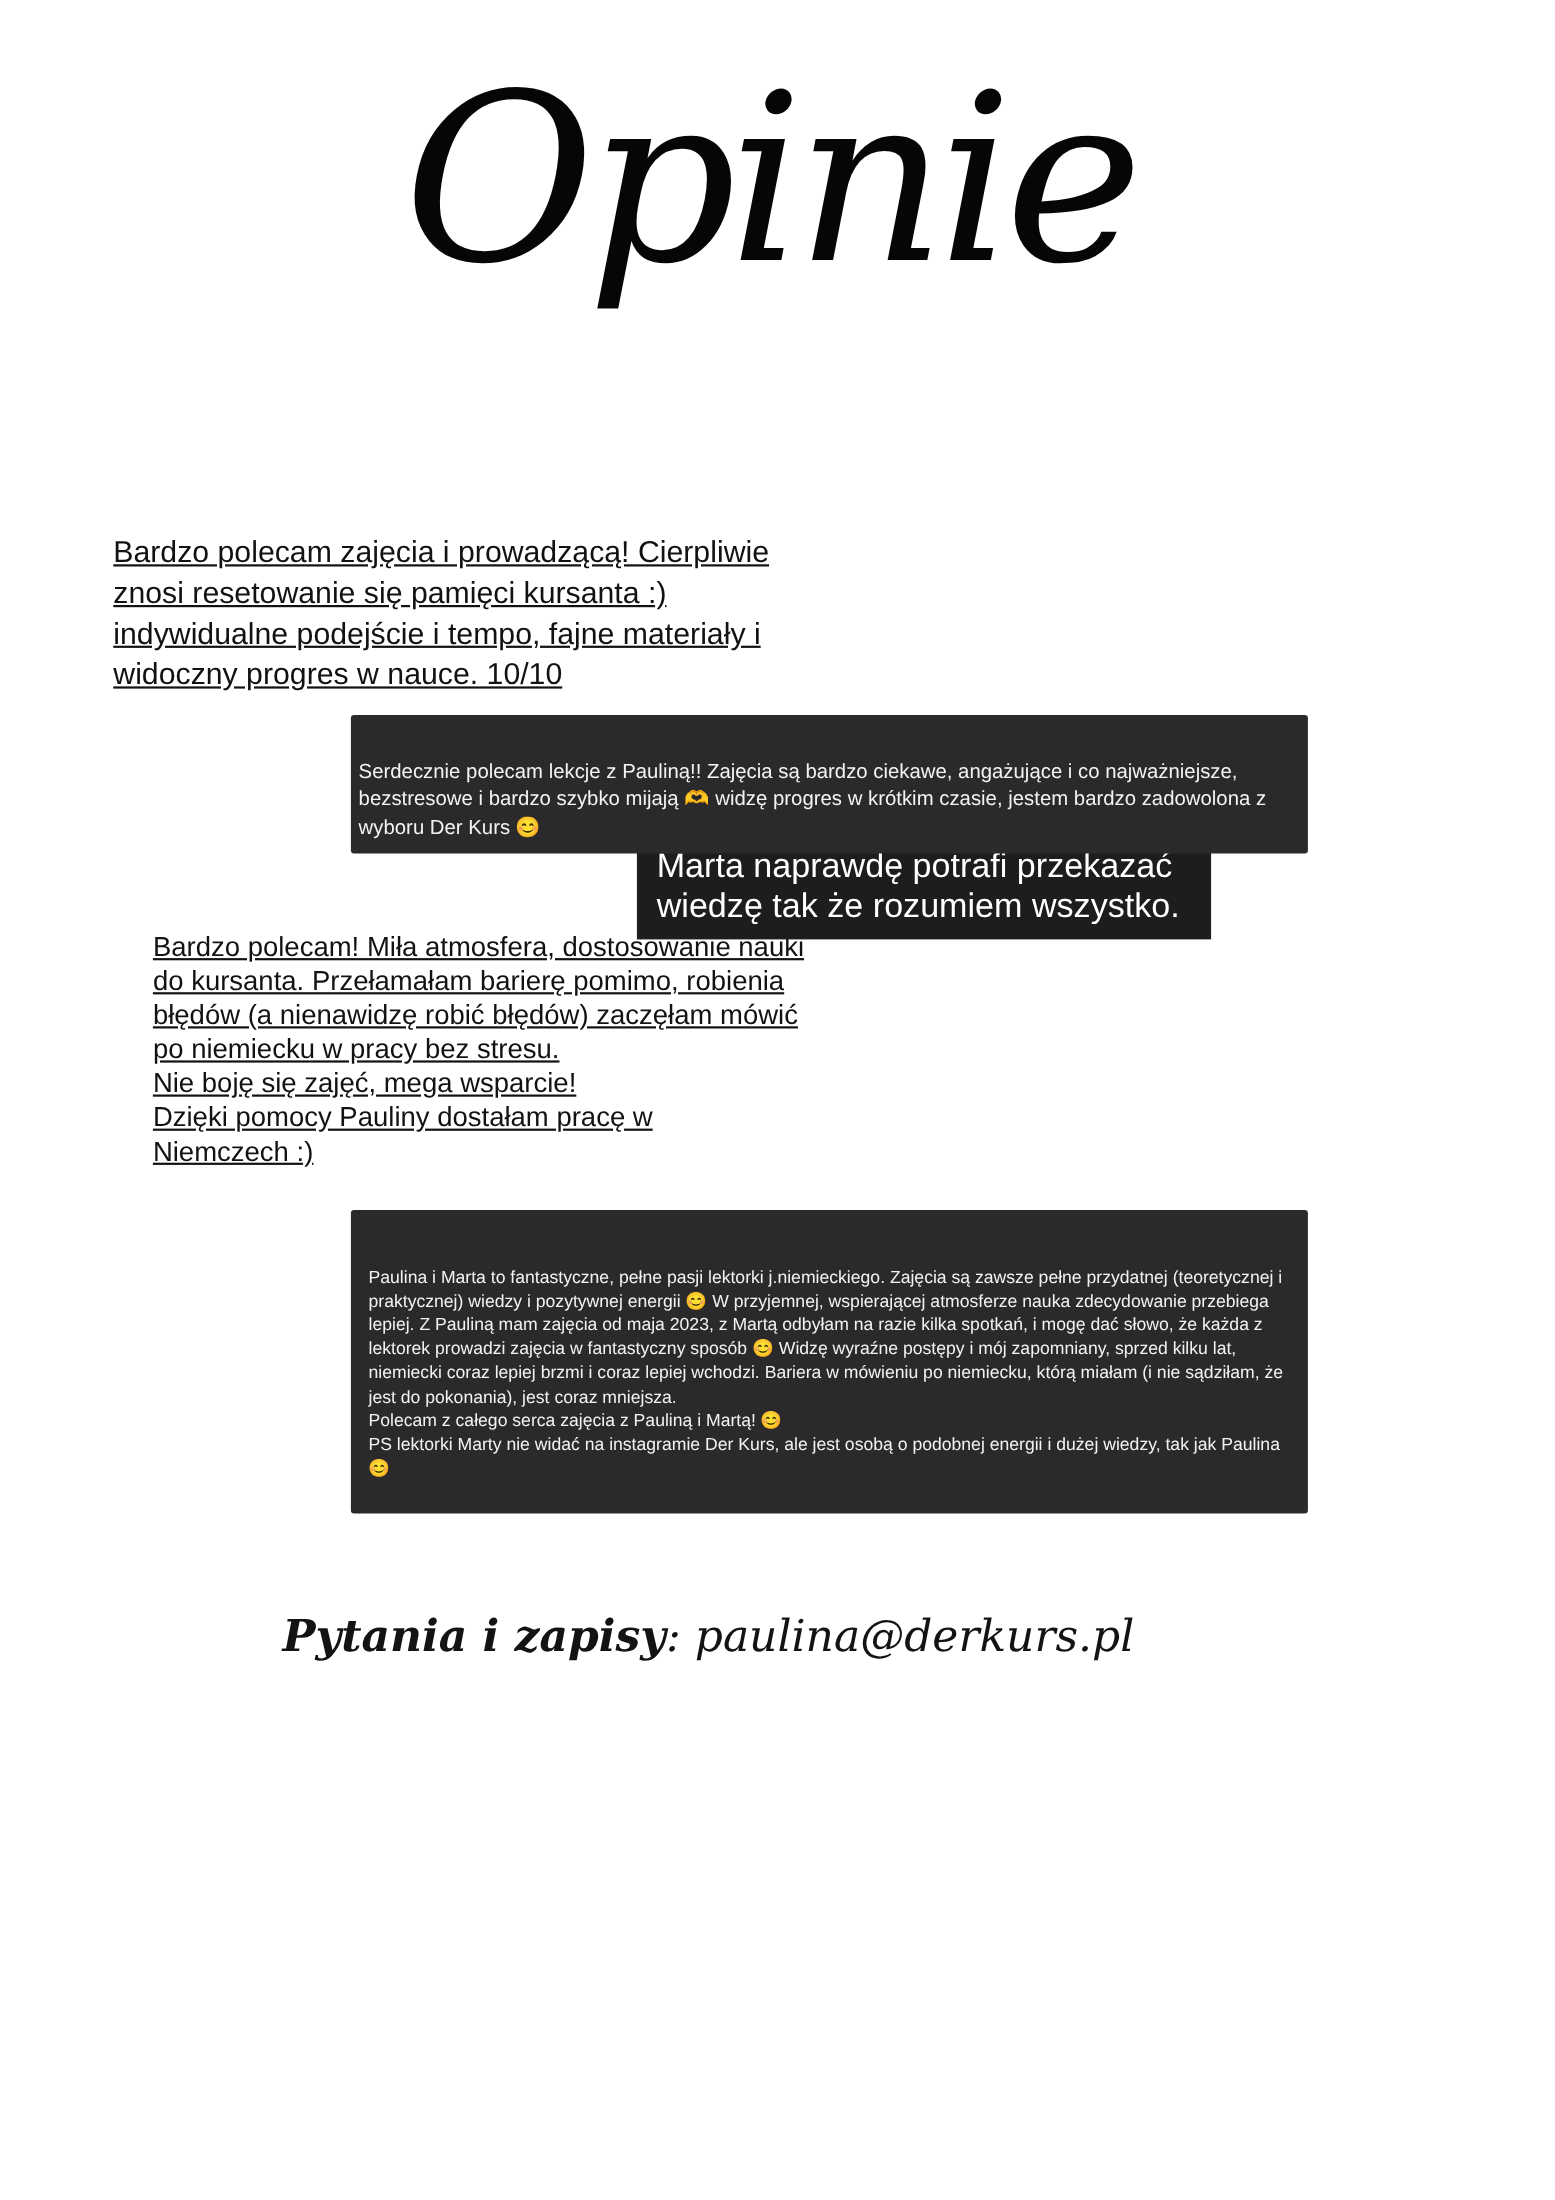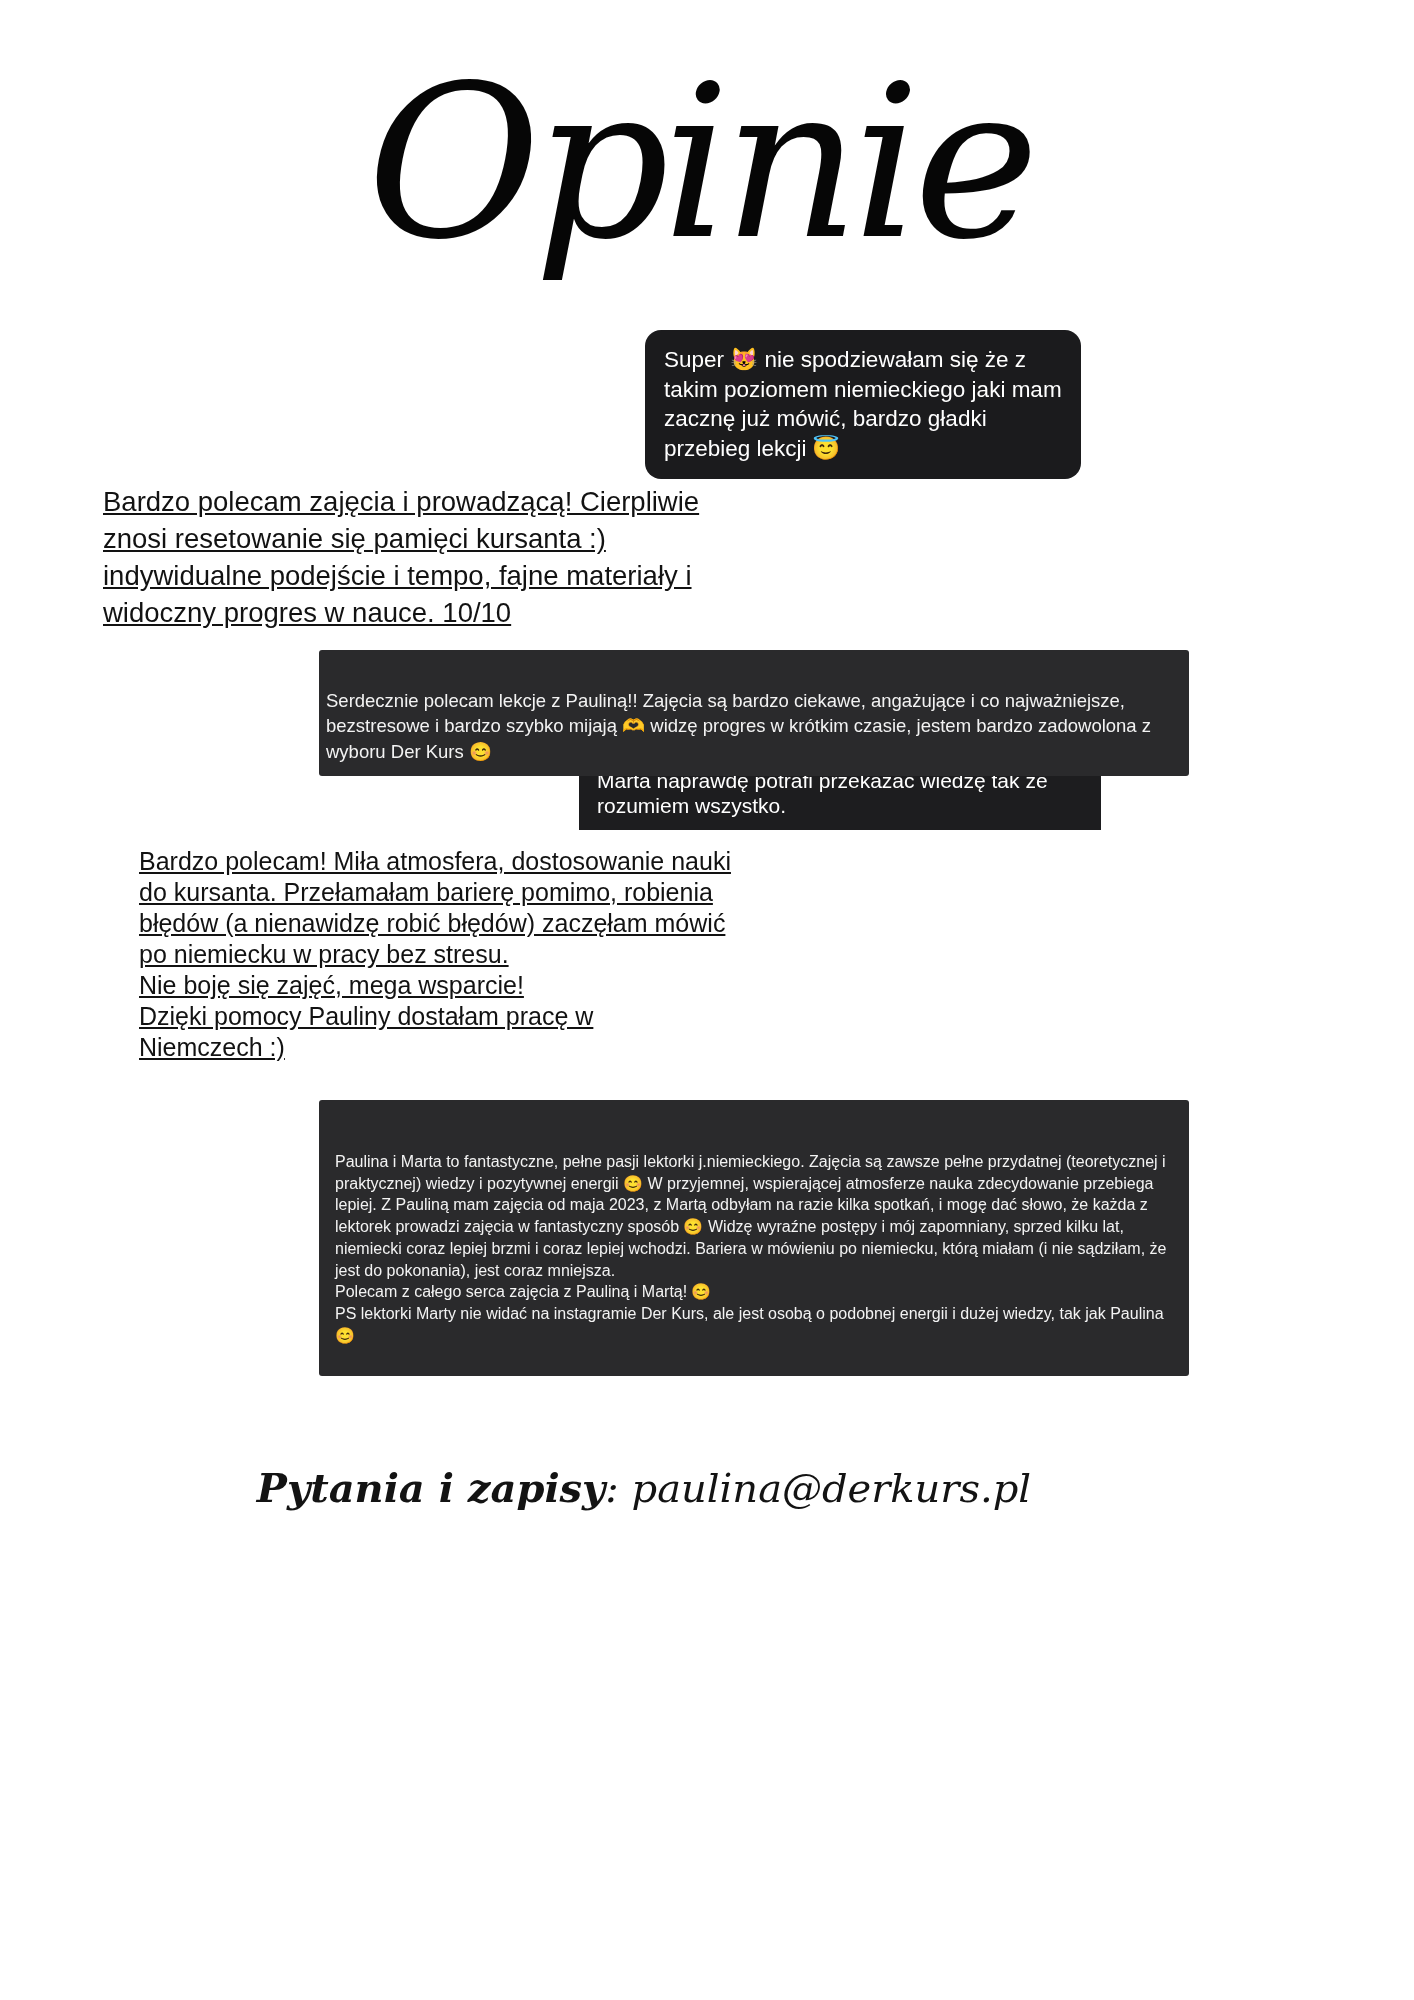--- a/index.html
+++ b/index.html
@@ -94,21 +94,21 @@
 
   
   .quote {
     position: absolute;
     left: 490px;
     top: 744px;
     width: 522px;
     background: #1d1d1f;
     color: #ffffff;
     padding: 24px 18px 12px;
-    font-size: 21px;
+    font-size: 31px;
     line-height: 1.2;
     z-index: 1;
   }
   .cut-strip {
     position: absolute;
     top: 3px;
     left: 16px;
     width: 72%;
     height: 8px;
     background: repeating-linear-gradient(90deg,
@@ -136,23 +136,20 @@
   .f-sep { white-space: pre; }
   .f-email { font-weight: 400; }
 </style>
 </head>
 <body>
 
 <div class="canvas">
 
   <h1 class="title">Opinie</h1>
 
-  <div class="bubble">
-    <span>Super 😻 nie spodziewałam się że z takim poziomem niemieckiego jaki mam zacznę już mówić, bardzo gładki przebieg lekcji 😇</span>
-  </div>
 
   <p class="plain plain1">Bardzo polecam zajęcia i prowadzącą! Cierpliwie
 znosi resetowanie się pamięci kursanta :)
 indywidualne podejście i tempo, fajne materiały i
 widoczny progres w nauce. 10/10</p>
 
   <div class="shot shot1">
     <span>Serdecznie polecam lekcje z Pauliną!! Zajęcia są bardzo ciekawe, angażujące i co najważniejsze, bezstresowe i bardzo szybko mijają 🫶 widzę progres w krótkim czasie, jestem bardzo zadowolona z wyboru Der Kurs 😊</span>
   </div>
 

